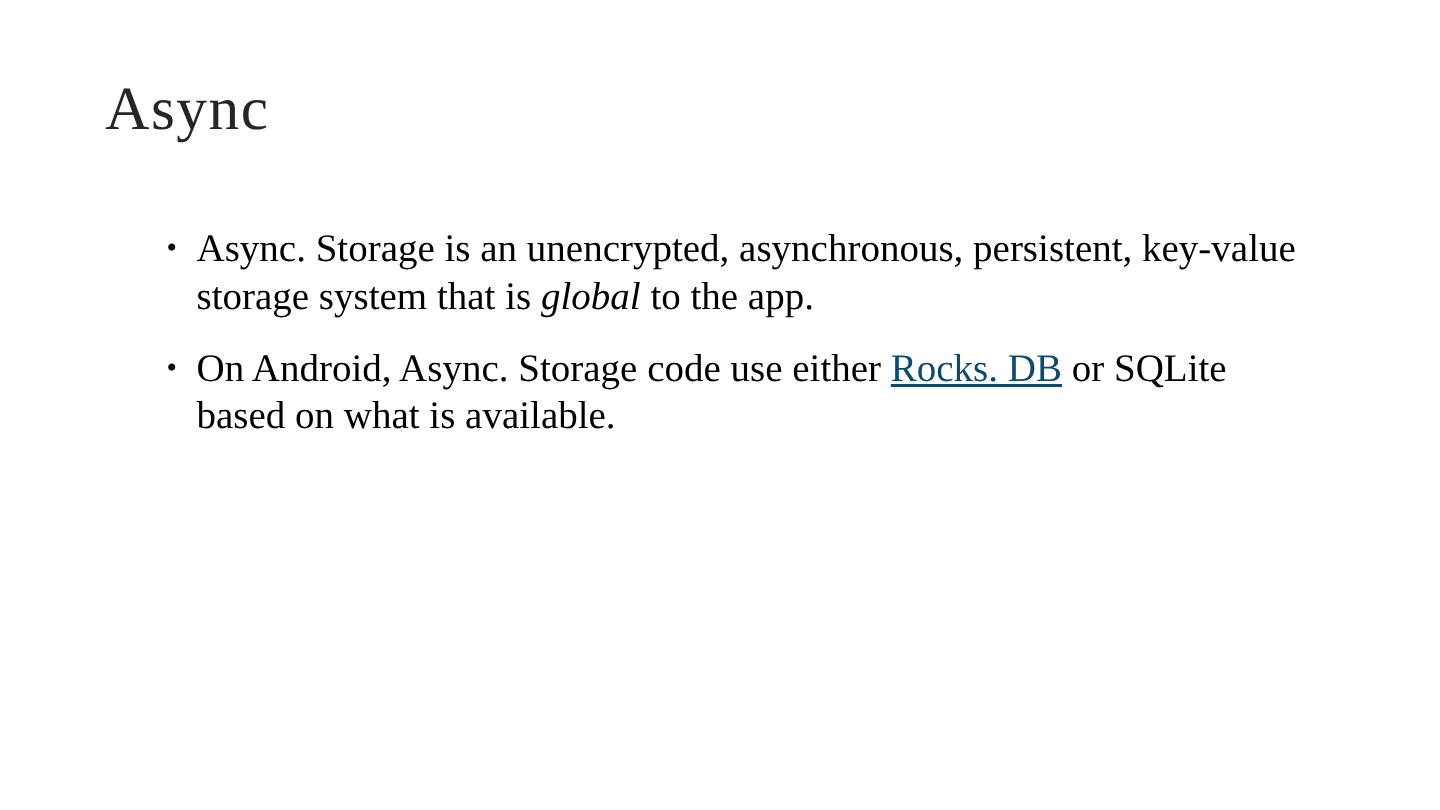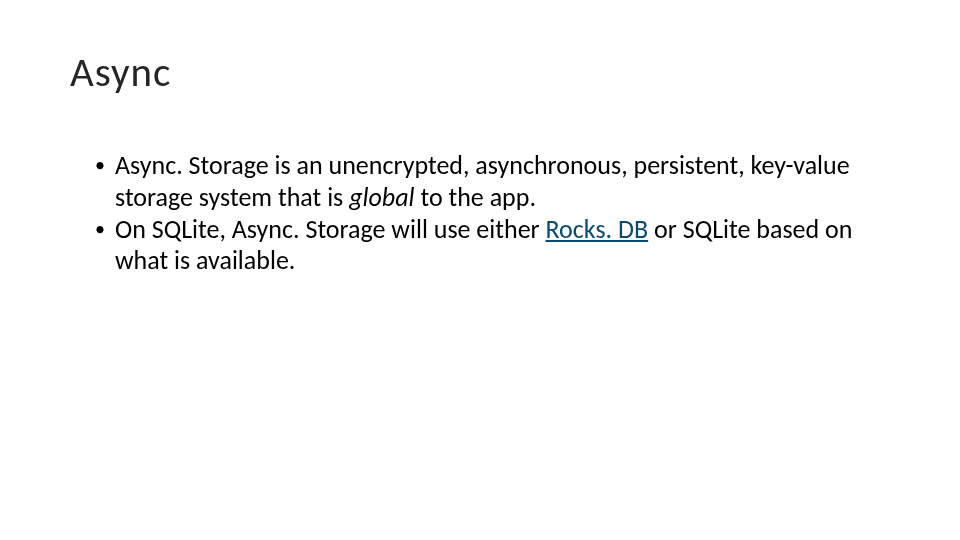--- a/index.html
+++ b/index.html
@@ -10,41 +10,42 @@
     background: #fff;
     font-family: "Calibri", "Segoe UI", Arial, sans-serif;
     color: #000;
   }
   .slide {
     box-sizing: border-box;
     width: 960px;
     height: 540px;
     padding: 50px 70px 40px 70px;
     position: relative;
+    font-family: Liberation Serif, serif;
   }
   .title {
     font-size: 41px;
     font-weight: 400;
     letter-spacing: 1px;
     color: #262626;
     margin: 0 0 55px 0;
     line-height: 1.1;
   }
   ul.bullets {
     list-style: none;
     margin: 0;
     padding: 0 0 0 25px;
   }
   ul.bullets > li {
     font-size: 26px;
     line-height: 1.22;
     color: #000;
     position: relative;
     padding-left: 20px;
-    margin: 0;
+    margin: 16px;
   }
   ul.bullets > li::before {
     content: "•";
     position: absolute;
     left: 0;
     top: 0;
     color: #000;
     font-size: 20px;
     line-height: 1.5;
   }
@@ -65,17 +66,17 @@
 
   <ul class="bullets">
 
     <li>
       <span>Async. Storage is an unencrypted, asynchronous, persistent, key-value storage system that is </span><span class="italic">global</span><span> to the app.</span>
     </li>
 
 
 
     <li>
-      <span>On SQLite, Async. Storage will use either </span><span class="link">Rocks. DB</span><span> or SQLite based on what is available.</span>
+      <span>On Android, Async. Storage code use either </span><span class="link">Rocks. DB</span><span> or SQLite based on what is available.</span>
     </li>
 
   </ul>
 </div>
 
 </body></html>

